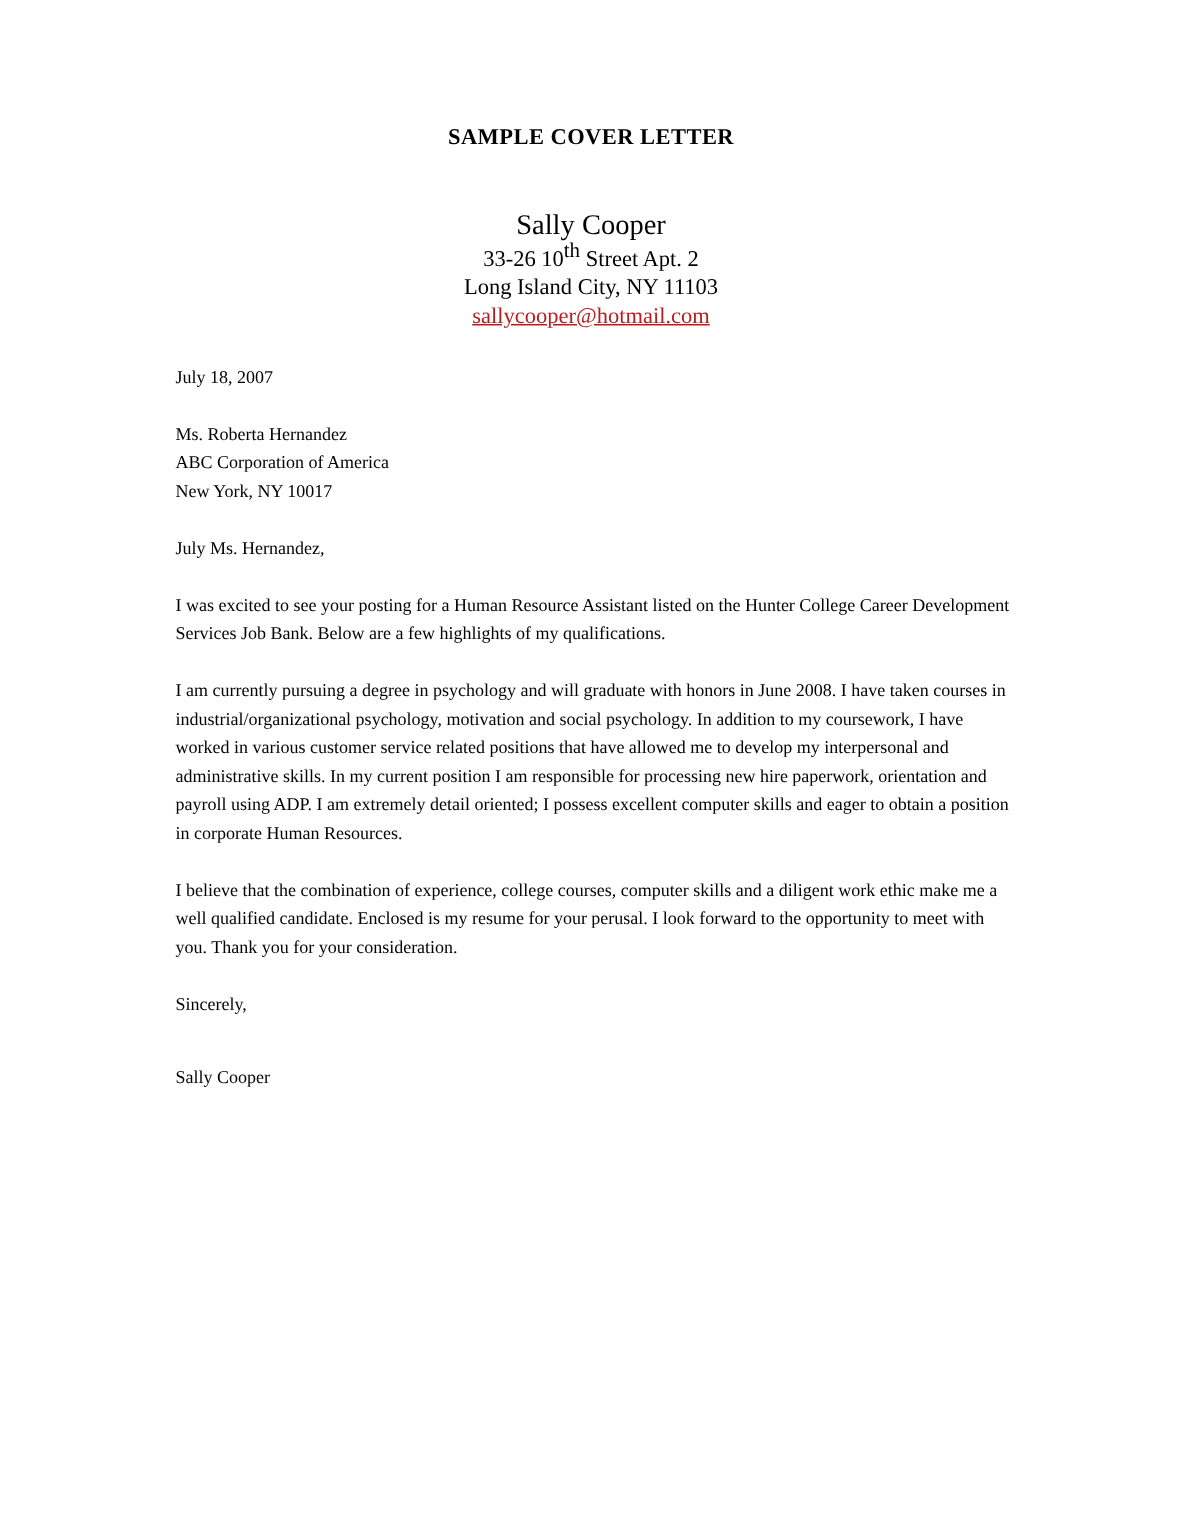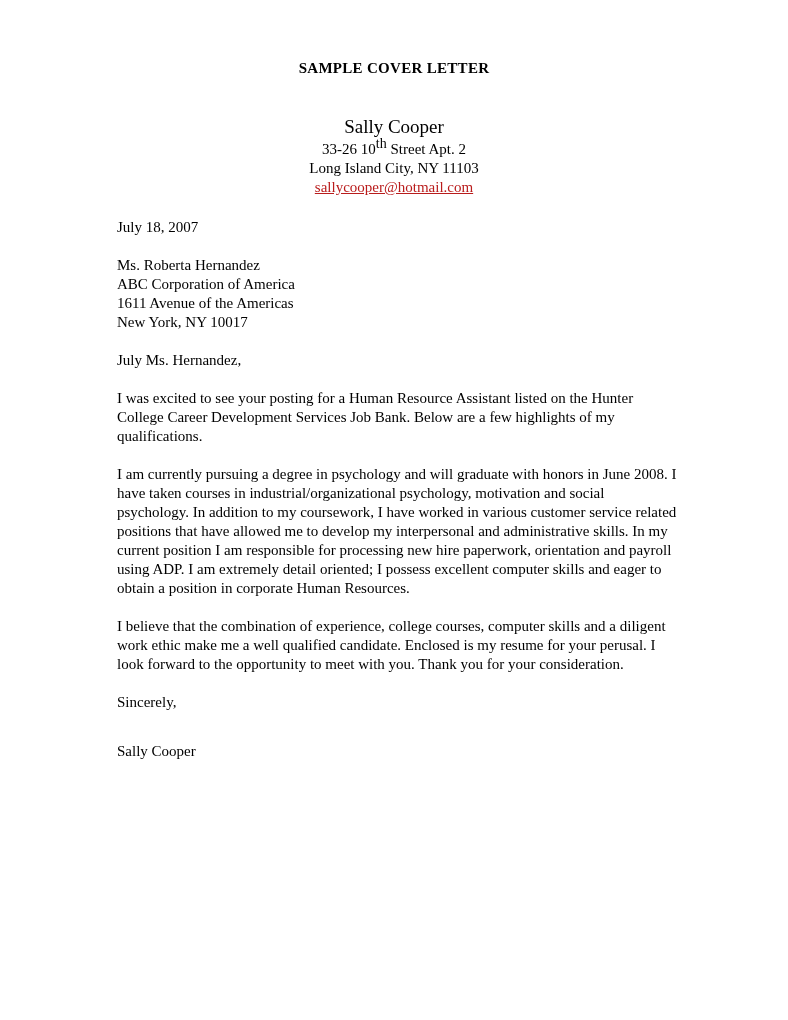--- a/index.html
+++ b/index.html
@@ -10,21 +10,21 @@
     width: 788px;
     height: 1020px;
     font-family: "Liberation Serif", "DejaVu Serif", serif;
     color: #000000;
     position: relative;
     overflow: hidden;
   }
   .page {
     width: 788px;
     height: 1020px;
-    padding-top: 60px;
+    padding-top: 84px;
   }
   .doc-title {
     text-align: center;
     font-size: 15px;
     font-weight: bold;
     letter-spacing: 0.3px;
     margin-bottom: 38px;
   }
   .sender-block {
     text-align: center;
@@ -41,21 +41,21 @@
     line-height: 0;
   }
   .email-link {
     color: #b91c1c;
     text-decoration: underline;
     cursor: pointer;
   }
   .content {
     width: 560px;
     margin-left: 117px;
-    font-size: 15px;
+    font-size: 12px;
     line-height: 19px;
   }
   .date-line {
     margin-top: 21px;
     margin-bottom: 19px;
   }
   .recipient-block { margin-bottom: 19px; }
   .salutation { margin-bottom: 19px; }
   .paragraph { margin-bottom: 19px; }
   .closing { margin-bottom: 0; }
@@ -75,21 +75,20 @@
     <div><a class="email-link">sallycooper@hotmail.com</a></div>
   </div>
 
   <div class="content">
 
     <div class="date-line">July 18, 2007</div>
 
     <div class="recipient-block">
       <div>Ms. Roberta Hernandez</div>
       <div>ABC Corporation of America</div>
-      <div>1611 Avenue of the Americas</div>
       <div>New York, NY 10017</div>
     </div>
 
     <div class="salutation">July Ms. Hernandez,</div>
 
     <div class="paragraph">I was excited to see your posting for a Human Resource Assistant listed on the Hunter College Career Development Services Job Bank. Below are a few highlights of my qualifications.</div>
 
     <div class="paragraph">I am currently pursuing a degree in psychology and will graduate with honors in June 2008. I have taken courses in industrial/organizational psychology, motivation and social psychology. In addition to my coursework, I have worked in various customer service related positions that have allowed me to develop my interpersonal and administrative skills. In my current position I am responsible for processing new hire paperwork, orientation and payroll using ADP. I am extremely detail oriented; I possess excellent computer skills and eager to obtain a position in corporate Human Resources.</div>
 
     <div class="paragraph">I believe that the combination of experience, college courses, computer skills and a diligent work ethic make me a well qualified candidate. Enclosed is my resume for your perusal. I look forward to the opportunity to meet with you. Thank you for your consideration.</div>

